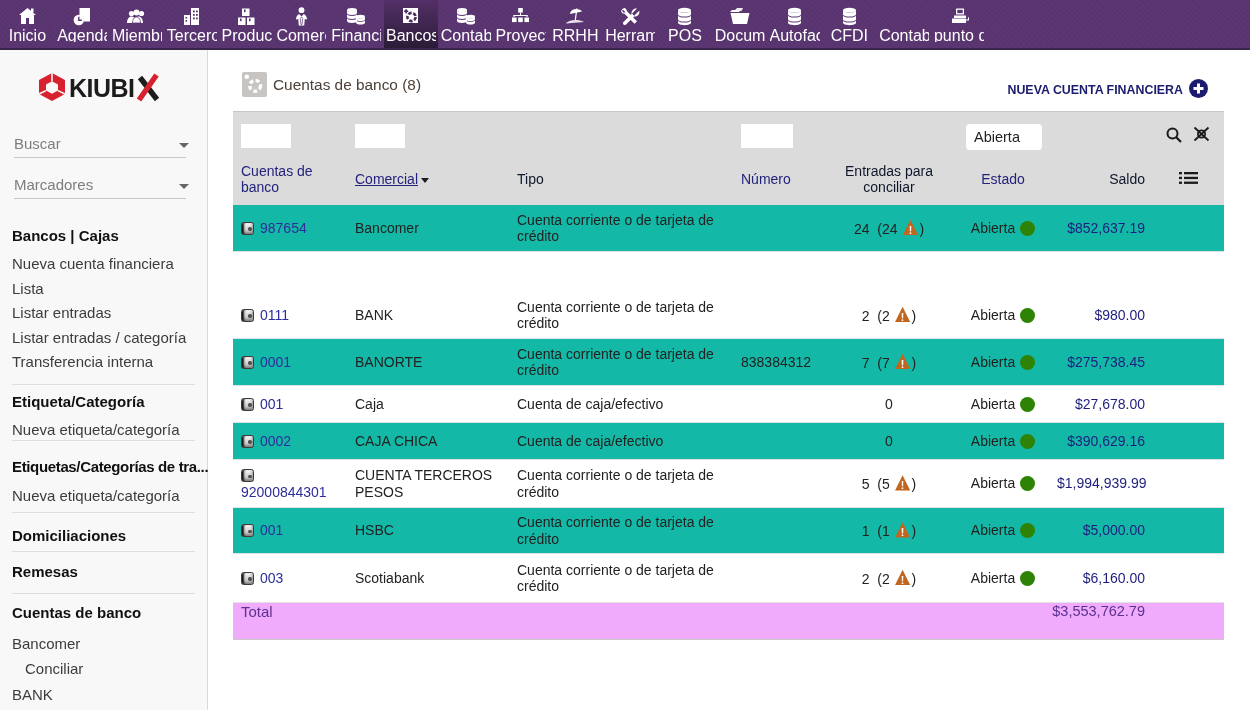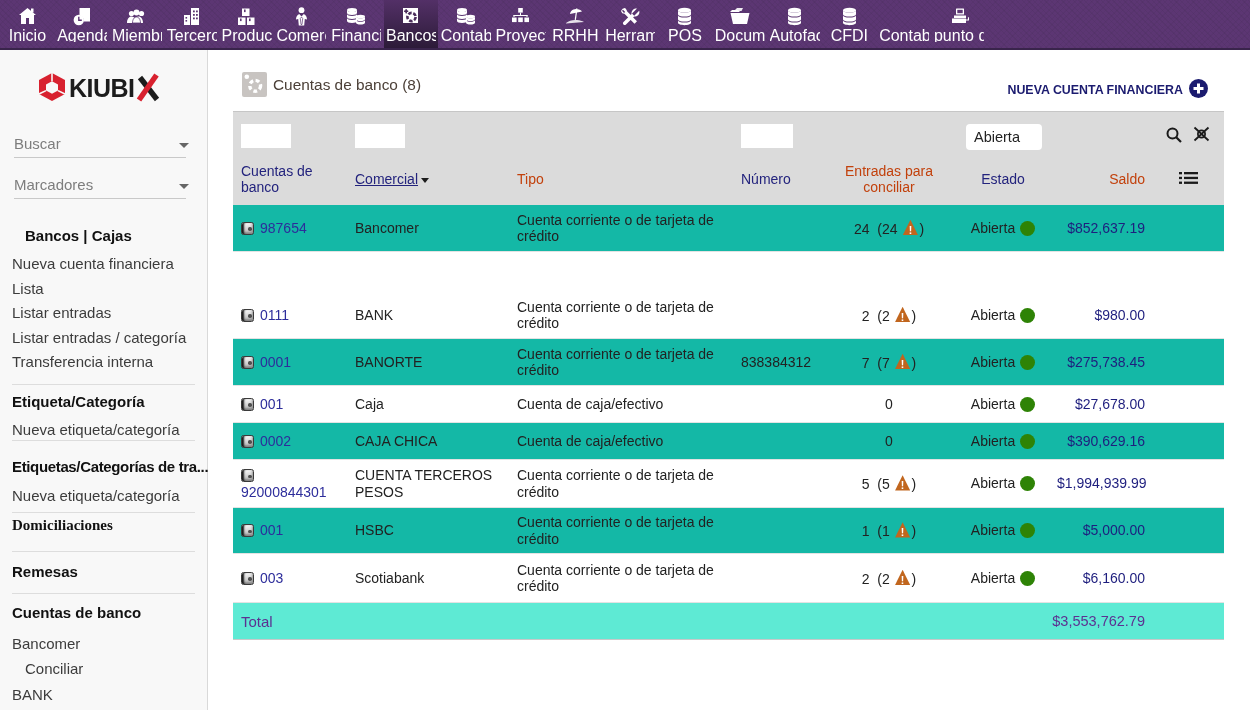--- a/index.html
+++ b/index.html
@@ -39,21 +39,21 @@
 #newlink svg { vertical-align:-4px; margin-left:6px; }
 #tbl { position:absolute; left:25px; top:61px; width:991px; }
 #thead { background:#dbdbdb; height:94px; position:relative; border-top:1px solid #c6c6c6; }
 .fbox { position:absolute; top:12px; width:50px; height:24px; background:#fff; }
 #fsel { position:absolute; top:12px; left:733px; width:76px; height:26px; background:#fff;
   border-radius:4px; font-size:14.5px; color:#222; line-height:26px; padding-left:8px; }
 .hrow { position:absolute; left:0; top:55px; width:991px; display:flex;
   font-size:14px; color:#23237d; }
 .hrow .hc { line-height:15.5px; }
 .navy { color:#23237d; }
-.dark { color:#c2410c; }
+.dark { color:#0f172a; }
 .c1 { width:114px; padding-left:8px; padding-right:10px; }
 .c2 { width:162px; padding-left:8px; }
 .c3 { width:224px; padding-left:8px; }
 .c4 { width:96px; padding-left:8px; }
 .c5 { width:120px; text-align:center; }
 .c6 { width:108px; text-align:center; }
 .c7 { width:96px; text-align:right; padding-right:8px; }
 .c8 { width:71px; text-align:center; }
 .row { display:flex; align-items:center; border-bottom:1px solid #e3e3e3;
   font-size:14px; color:#222; }
@@ -67,21 +67,21 @@
 .warn { display:inline-block; width:18px; height:15.5px; background:#c1661e;
   clip-path:polygon(50% 2%, 8% 100%, 92% 100%); position:relative; vertical-align:-2px; }
 .warn::after { content:"!"; position:absolute; left:0; right:0; top:2px; text-align:center;
   color:#fff; font-size:10.5px; font-weight:bold; }
 .safe { display:inline-block; width:13px; height:13px; margin-right:6px; vertical-align:-2px;
   border-radius:2.5px; border:1px solid #3a3a3a; position:relative;
   background:linear-gradient(170deg,#fdfdfd,#c6c6c6 70%,#9a9a9a);
   box-shadow:inset 3px 0 2px -1px #151515, inset -1px -2px 2px rgba(130,130,130,0.7); }
 .safe::after { content:""; position:absolute; left:6px; top:4.5px; width:3.5px; height:3.5px;
   border-radius:50%; background:#4f4f4f; }
-#trow { display:flex; align-items:center; height:37px; background:#5eead4;
+#trow { display:flex; align-items:flex-start; height:37px; background:#f0abfc;
   border-bottom:1px solid #c9c9c9; font-size:15px; color:#5c3191; }
 </style>
 </head>
 <body>
 <div id="nav">
 <div class="items">
 <div class="it">
         <div class="ic"><svg width="19" height="18" viewBox="0 0 19 18" fill="#fff">
             <path d="M9.5 1 L1 8 L3 8 L3 17 L8 17 L8 11 L11 11 L11 17 L16 17 L16 8 L18 8 Z"></path>
             <rect x="13" y="1.5" width="2.5" height="4"></rect>
@@ -273,34 +273,34 @@
         </g>
       <text x="30" y="24" font-family="Liberation Sans" font-size="25" font-weight="bold" fill="#1c1c1c" letter-spacing="-0.5">KIUBI</text>
       <g>
           <line x1="101" y1="4.5" x2="118" y2="26.5" stroke="#1c1c1c" stroke-width="5.4"></line>
           <line x1="100" y1="27" x2="117.5" y2="2" stroke="#d8212f" stroke-width="5.4"></line>
         </g>
     </svg>
   </div>
   <div class="sel" style="top:85px;height:23px;">Buscar<span class="arr"></span></div>
   <div class="sel" style="top:126px;height:23px;">Marcadores<span class="arr"></span></div>
-  <div class="mhead" style="top:177px;margin-left:13px;">Bancos | Cajas</div>
+  <div class="mhead" style="top:177px;">Bancos | Cajas</div>
   <div class="mitem" style="top:205px;">Nueva cuenta financiera</div>
   <div class="mitem" style="top:229.5px;">Lista</div>
   <div class="mitem" style="top:254px;">Listar entradas</div>
   <div class="mitem" style="top:278.5px;">Listar entradas / categoría</div>
   <div class="mitem" style="top:303px;">Transferencia interna</div>
   <div class="msep" style="top:334px;"></div>
   <div class="mhead" style="top:343px;">Etiqueta/Categoría</div>
   <div class="mitem" style="top:371px;">Nueva etiqueta/categoría</div>
   <div class="msep" style="top:390px;"></div>
   <div class="mhead" style="top:408px;letter-spacing:-0.35px;max-width:196px;">Etiquetas/Categorías de tra...</div>
   <div class="mitem" style="top:437px;">Nueva etiqueta/categoría</div>
   <div class="msep" style="top:462px;"></div>
-  <div class="mhead" style="top:467px;font-family:Liberation Serif, serif;">Domiciliaciones</div>
+  <div class="mhead" style="top:477px;">Domiciliaciones</div>
   <div class="msep" style="top:501px;"></div>
   <div class="mhead" style="top:513px;">Remesas</div>
   <div class="msep" style="top:543px;"></div>
   <div class="mhead" style="top:554px;">Cuentas de banco</div>
   <div class="mitem" style="top:585px;">Bancomer</div>
   <div class="mitem" style="top:610px;left:25px;">Conciliar</div>
   <div class="mitem" style="top:636px;">BANK</div>
 </div>
 <div id="main">
   <div id="title-ic"><svg width="25" height="25" viewBox="0 0 25 25">

